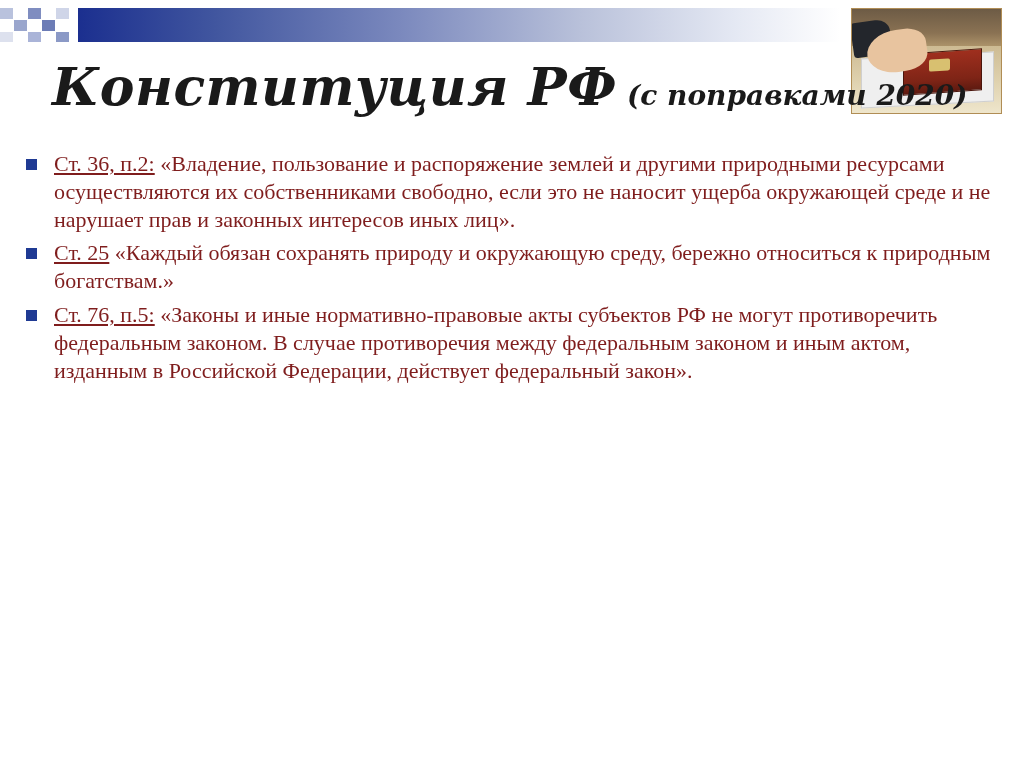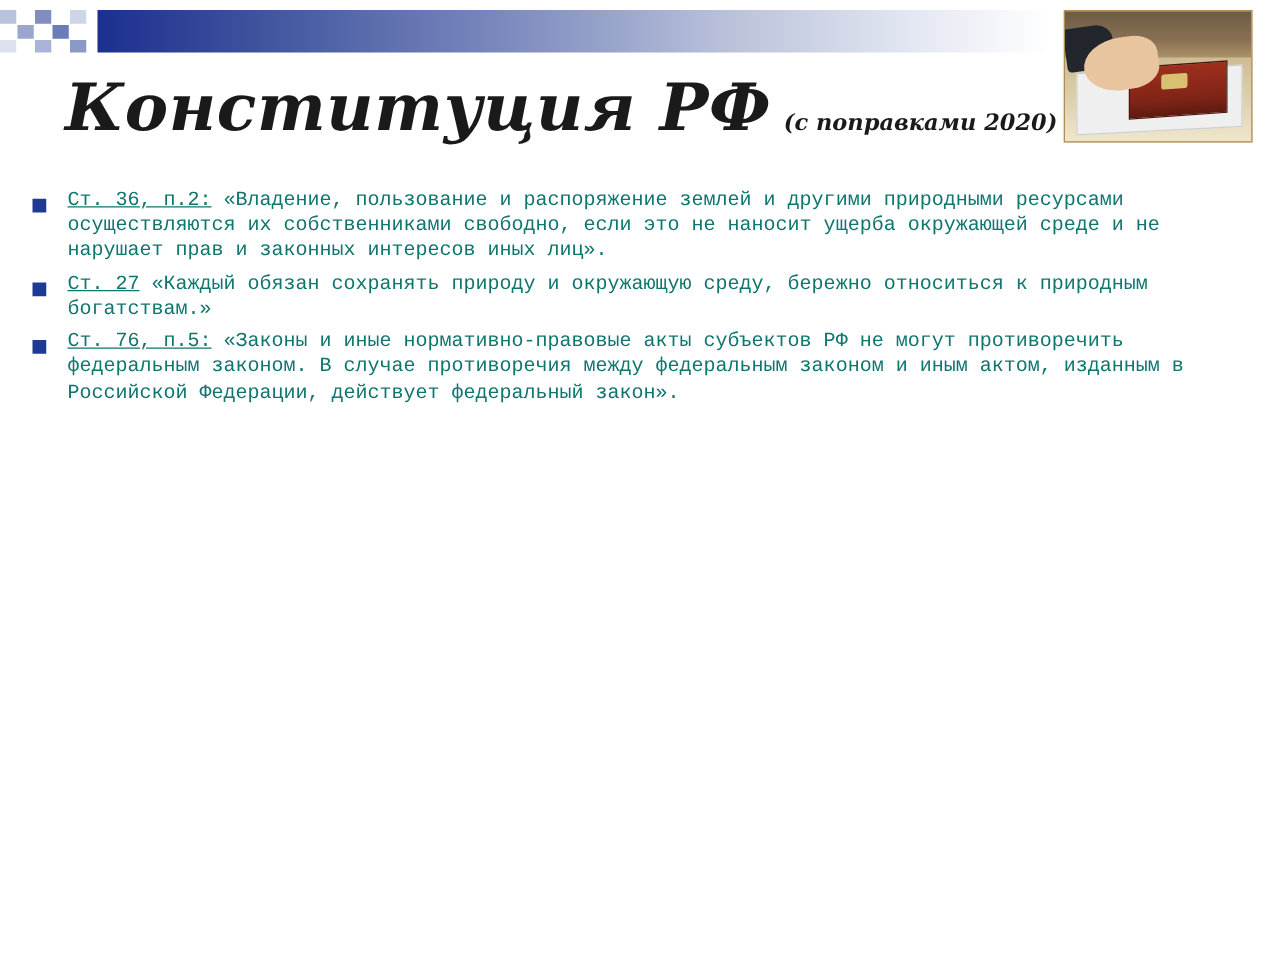--- a/index.html
+++ b/index.html
@@ -56,21 +56,21 @@
     font-weight: bold;
     font-style: italic;
     font-size: 52px;
     color: #1a1a1a;
     letter-spacing: 0.5px;
   }
   .title-sub {
     font-family: "DejaVu Serif", "Liberation Serif", serif;
     font-weight: bold;
     font-style: italic;
-    font-size: 18px;
+    font-size: 28px;
     color: #1a1a1a;
     margin-left: 10px;
   }
 
   
   .photo {
     position: absolute;
     right: 22px;
     top: 8px;
     width: 149px;
@@ -126,24 +126,24 @@
   }
   ul.bullets {
     list-style: none;
     margin: 0;
     padding: 0 26px 0 14px;
   }
   ul.bullets > li {
     position: relative;
     padding-left: 40px;
     margin-bottom: 6px;
-    font-size: 16px;
+    font-size: 22px;
     line-height: 1.265;
-    color: #0f766e;
-    font-family: Liberation Mono, monospace;
+    color: #7f1d1d;
+    font-family: Liberation Serif, serif;
   }
   ul.bullets > li .marker {
     position: absolute;
     left: 12px;
     top: 9px;
     width: 11px;
     height: 11px;
     background: #1f3a93;
     display: block;
   }
@@ -188,19 +188,19 @@
 <div class="title-wrap">
   <span class="title-main">Конституция РФ</span><span class="title-sub">(с поправками 2020)</span>
 </div>
 
 <div class="content">
   <ul class="bullets">
     <li>
       <span class="marker"></span><span class="art">Ст. 36, п.2:</span><span> «Владение, пользование и распоряжение землей и другими природными ресурсами осуществляются их собственниками свободно, если это не наносит ущерба окружающей среде и не нарушает прав и законных интересов иных лиц».</span>
     </li>
     <li>
-      <span class="marker"></span><span class="art">Ст. 27</span><span> «Каждый обязан сохранять природу и окружающую среду, бережно относиться к природным богатствам.»</span>
+      <span class="marker"></span><span class="art">Ст. 25</span><span> «Каждый обязан сохранять природу и окружающую среду, бережно относиться к природным богатствам.»</span>
     </li>
     <li>
       <span class="marker"></span><span class="art">Ст. 76, п.5:</span><span> «Законы и иные нормативно-правовые акты субъектов РФ не могут противоречить федеральным законом. В случае противоречия между федеральным законом и иным актом, изданным в Российской Федерации, действует федеральный закон».</span>
     </li>
   </ul>
 </div>
 
 </body></html>

